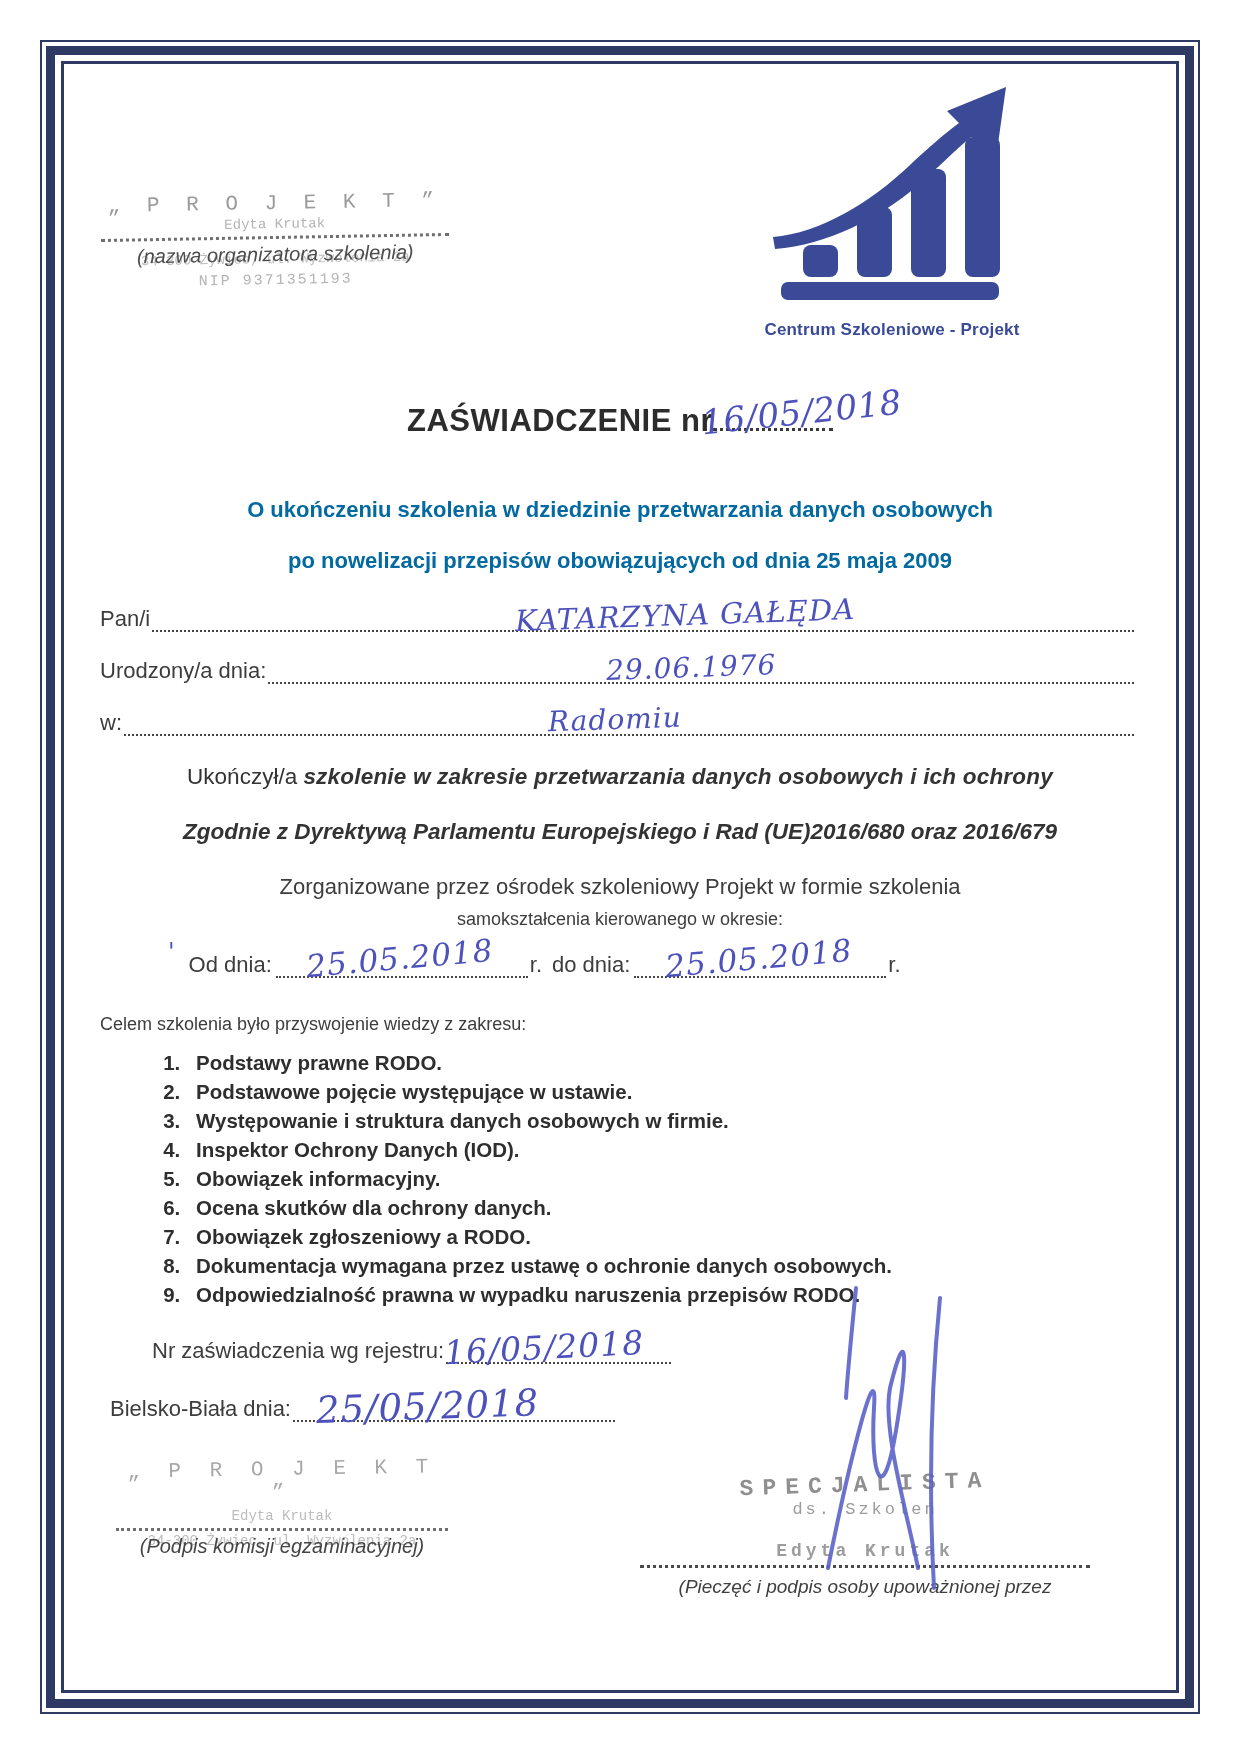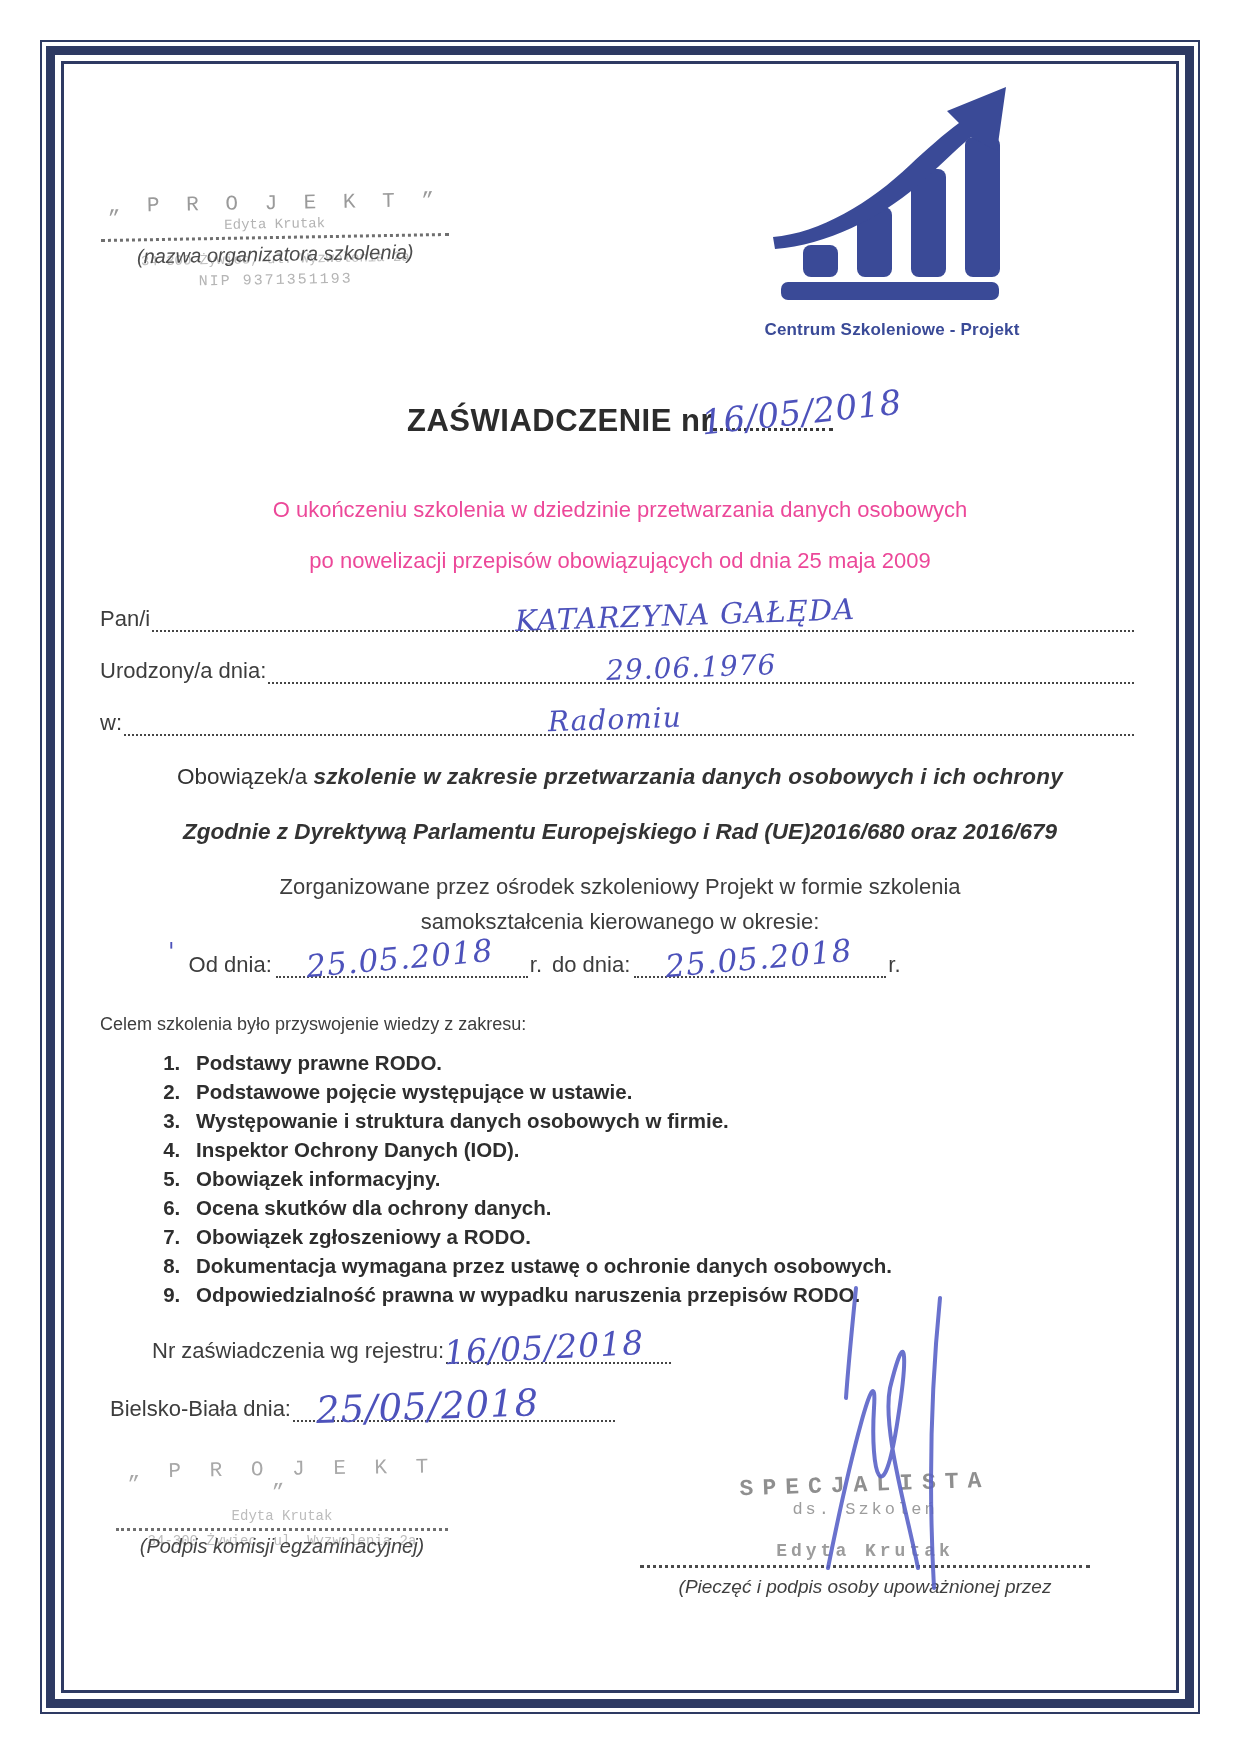--- a/index.html
+++ b/index.html
@@ -33,39 +33,39 @@
 
   
   .logo{left:762px;top:85px;width:260px;text-align:center;}
   .logo-caption{font-size:17px;font-weight:bold;color:#3a4a97;margin-top:6px;letter-spacing:0.2px;}
 
   
   .title{top:402px;font-size:31px;font-weight:bold;color:#2c2c2c;letter-spacing:0.5px;}
   .title-dots{display:inline-block;width:120px;height:26px;border-bottom:3px dotted #3a3a3a;position:relative;vertical-align:baseline;}
   .title-number{position:absolute;left:-12px;bottom:-4px;font-size:34px;transform:rotate(-6deg);font-weight:normal;}
 
-  .intro{font-size:22px;color:#ec4899;}
+  .intro{font-size:22px;color:#0369a1;font-weight:bold;}
   .intro1{top:497px;}
   .intro2{top:548px;}
 
   
   .frow{position:absolute;left:100px;right:106px;display:flex;align-items:flex-end;font-size:22px;}
   .flabel{white-space:nowrap;padding-right:2px;}
   .dotline{flex:1;border-bottom:2.5px dotted #454545;height:30px;position:relative;}
   .fvalue{position:absolute;bottom:-2px;font-size:28px;letter-spacing:1px;transform:rotate(-2deg);}
   .row-pani{top:600px;}   .row-pani .fvalue{left:37%;font-size:29px;}
   .row-born{top:652px;}   .row-born .fvalue{left:39%;}
   .row-in{top:704px;}     .row-in .fvalue{left:42%;}
 
   
   .completion{top:764px;font-size:22.5px;color:#333;}
   .completion b i{letter-spacing:0.2px;margin-top:40px;}
   .directive{top:819px;font-size:22.5px;font-weight:bold;font-style:italic;color:#333;}
   .org1{top:874px;font-size:22px;}
-  .org2{top:909px;font-size:22px;}
+  .org2{top:909px;font-size:18px;}
 
   
   .period{top:946px;left:168px;right:120px;display:flex;align-items:flex-end;font-size:22px;}
   .pen-mark{font-size:24px;margin-right:14px;transform:translateY(-12px);}
   .pdots{width:252px;border-bottom:2.5px dotted #454545;height:30px;position:relative;margin:0 2px;}
   .pdots .fvalue{left:12%;bottom:0;font-size:31px;transform:rotate(-5deg);}
   .psep{white-space:nowrap;margin-right:10px;}
 
   
   .goal{top:1014px;left:100px;font-size:18px;}
@@ -153,21 +153,21 @@
   </span>
 </div>
 <div class="frow row-in">
   <span class="flabel">w:</span>
   <span class="dotline">
     <span class="hand fvalue">Radomiu</span>
   </span>
 </div>
 
 <div class="abs center completion">
-  <span>Obowiązek/a </span><b><i>szkolenie w zakresie przetwarzania danych osobowych i ich ochrony</i></b>
+  <span>Ukończył/a </span><b><i>szkolenie w zakresie przetwarzania danych osobowych i ich ochrony</i></b>
 </div>
 <div class="abs center directive">Zgodnie z Dyrektywą Parlamentu Europejskiego i Rad (UE)2016/680 oraz 2016/679</div>
 <div class="abs center org1">Zorganizowane przez ośrodek szkoleniowy Projekt  w formie szkolenia</div>
 <div class="abs center org2">samokształcenia kierowanego w okresie:</div>
 
 <div class="abs period">
   <span class="hand pen-mark">'</span>
   <span class="flabel">Od dnia:</span>
   <span class="pdots">
     <span class="hand fvalue">25.05.2018</span>

